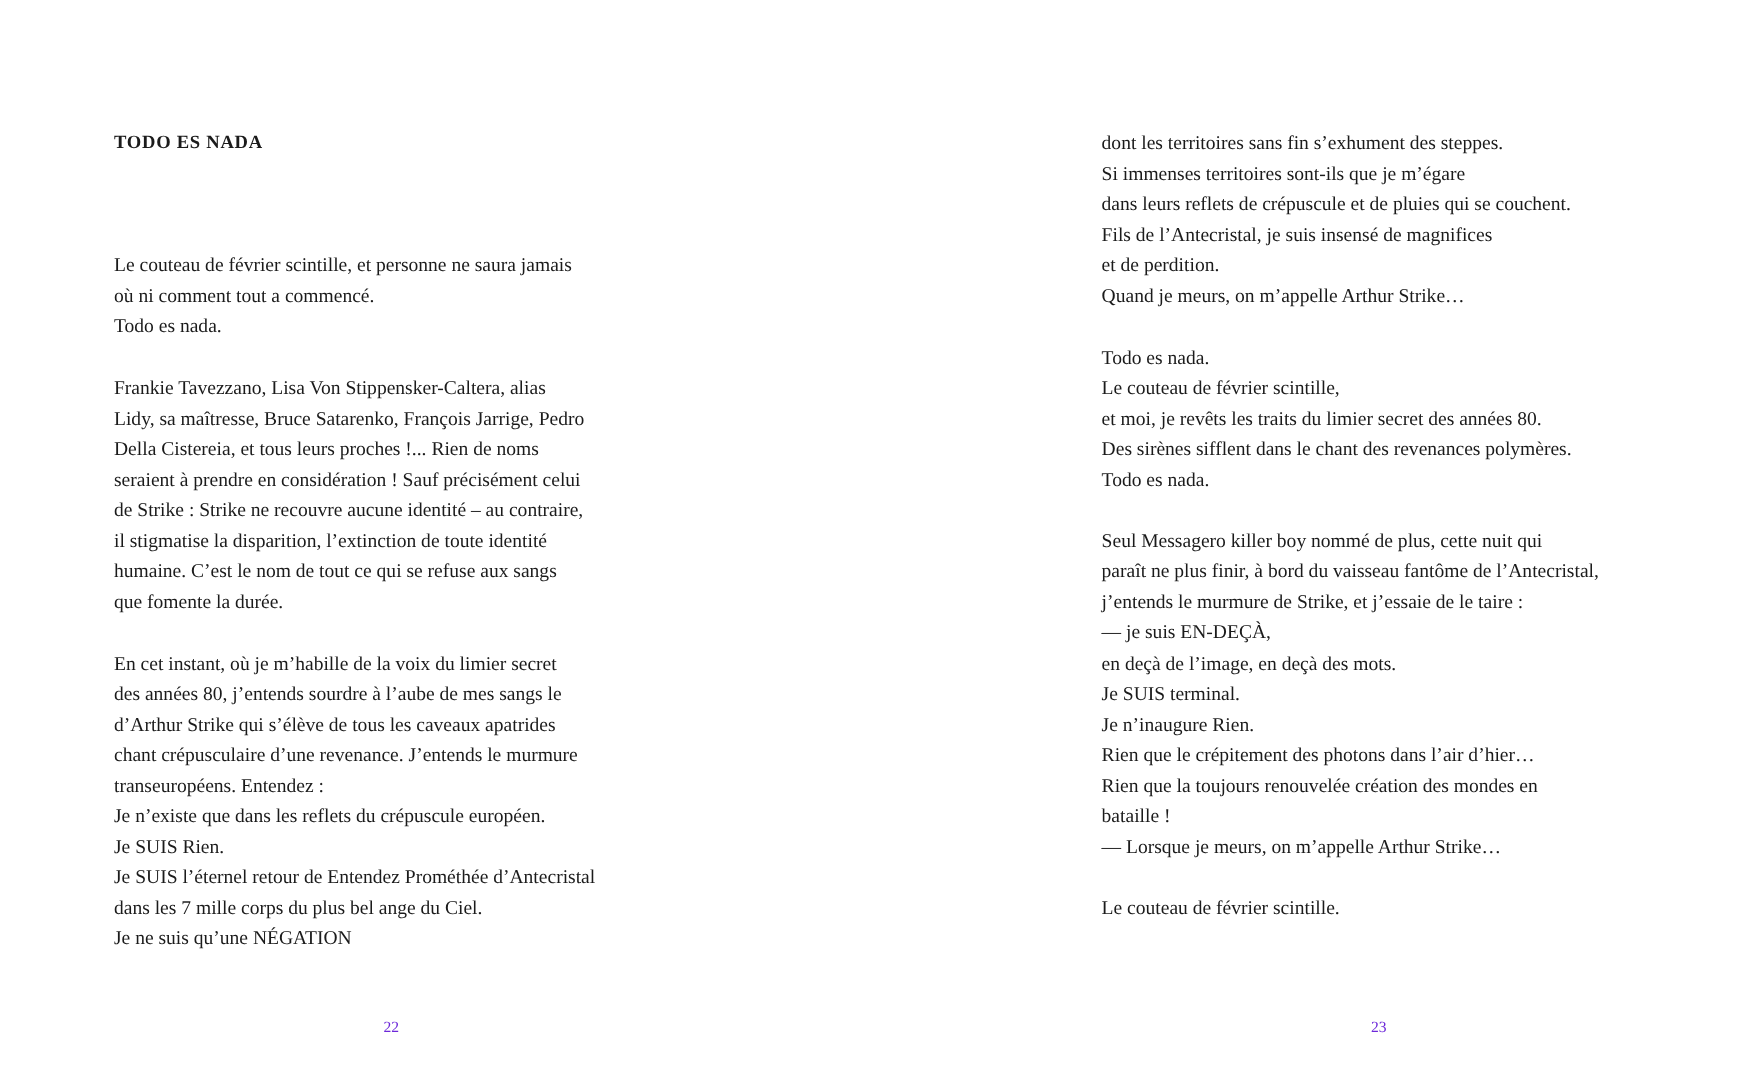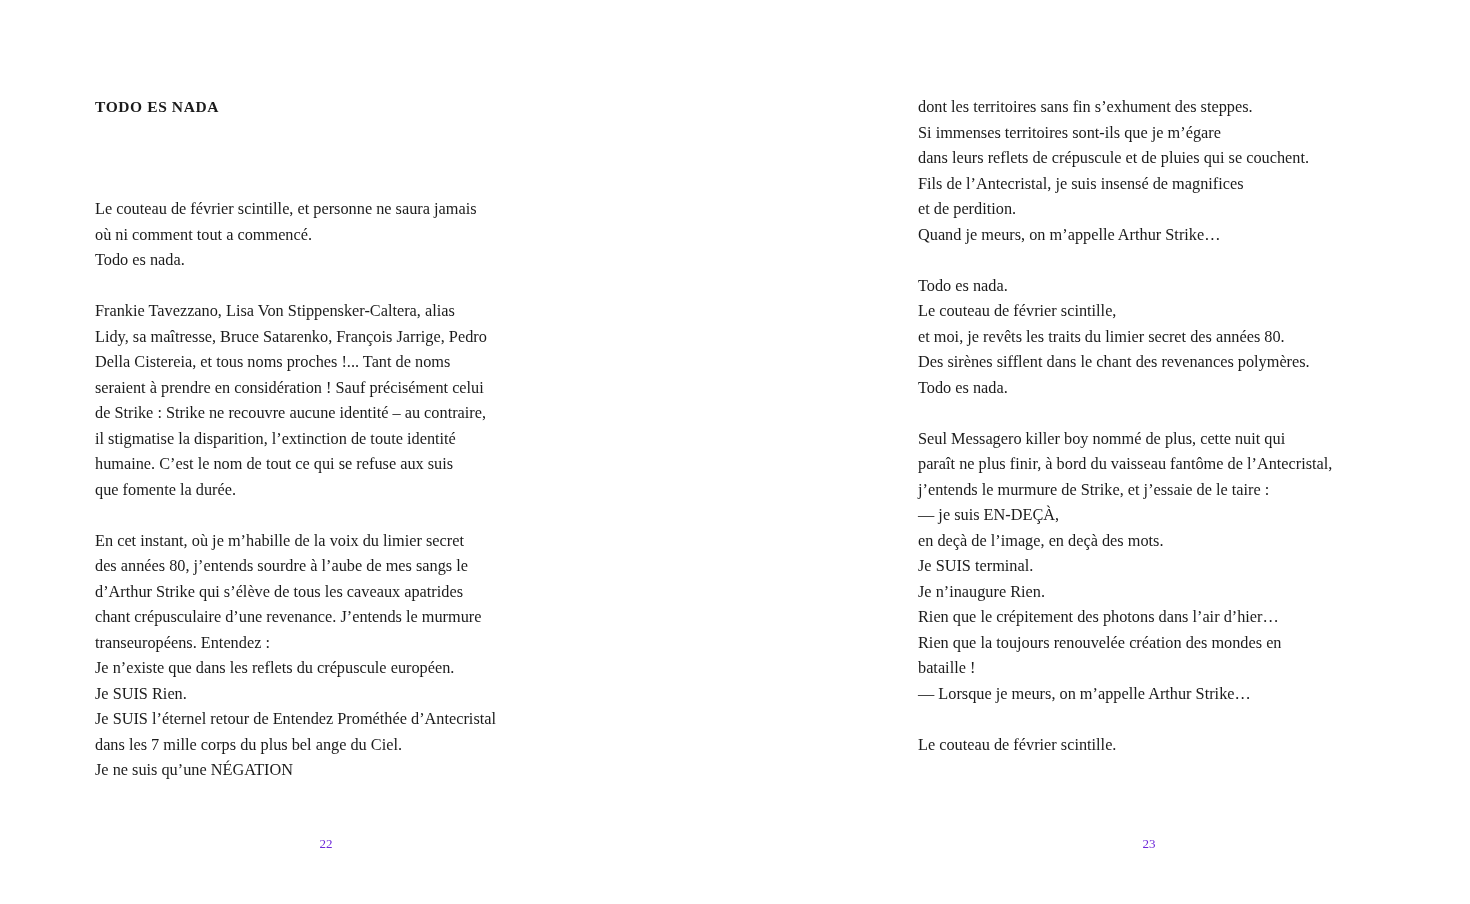--- a/index.html
+++ b/index.html
@@ -10,21 +10,21 @@
     width: 1470px;
     height: 904px;
     background: #ffffff;
     position: relative;
     overflow: hidden;
     font-family: "Liberation Serif", "DejaVu Serif", serif;
     color: #1b1b1b;
   }
   .page {
     position: absolute;
-    top: 0;
+    top: 12px;
     height: 759px;
     box-sizing: border-box;
     padding-top: 94px;
   }
   .page-left {
     left: 95px;
     width: 462px;
   }
   .page-right {
     left: 918px;
@@ -61,25 +61,25 @@
   <div class="page page-left">
     <h1 class="title">TODO ES NADA</h1>
     <div class="lines">
 
     <div class="line">Le couteau de février scintille, et personne ne saura jamais</div>
         <div class="line">où ni comment tout a commencé.</div>
         <div class="line">Todo es nada.</div>
         <div class="line"></div>
         <div class="line">Frankie Tavezzano, Lisa Von Stippensker-Caltera, alias</div>
         <div class="line">Lidy, sa maîtresse, Bruce Satarenko, François Jarrige, Pedro</div>
-        <div class="line">Della Cistereia, et tous noms proches !... Tant de noms</div>
+        <div class="line">Della Cistereia, et tous leurs proches !... Rien de noms</div>
         <div class="line">seraient à prendre en considération ! Sauf précisément celui</div>
         <div class="line">de Strike : Strike ne recouvre aucune identité – au contraire,</div>
         <div class="line">il stigmatise la disparition, l’extinction de toute identité</div>
-        <div class="line">humaine. C’est le nom de tout ce qui se refuse aux suis</div>
+        <div class="line">humaine. C’est le nom de tout ce qui se refuse aux sangs</div>
         <div class="line">que fomente la durée.</div>
         <div class="line"></div>
         <div class="line">En cet instant, où je m’habille de la voix du limier secret</div>
         <div class="line">des années 80, j’entends sourdre à l’aube de mes sangs le</div>
         <div class="line">d’Arthur Strike qui s’élève de tous les caveaux apatrides</div>
         <div class="line">chant crépusculaire d’une revenance. J’entends le murmure</div>
         <div class="line">transeuropéens. Entendez :</div>
         <div class="line">Je n’existe que dans les reflets du crépuscule européen.</div>
         <div class="line">Je SUIS Rien.</div>
         <div class="line">Je SUIS l’éternel retour de Entendez Prométhée d’Antecristal</div>

